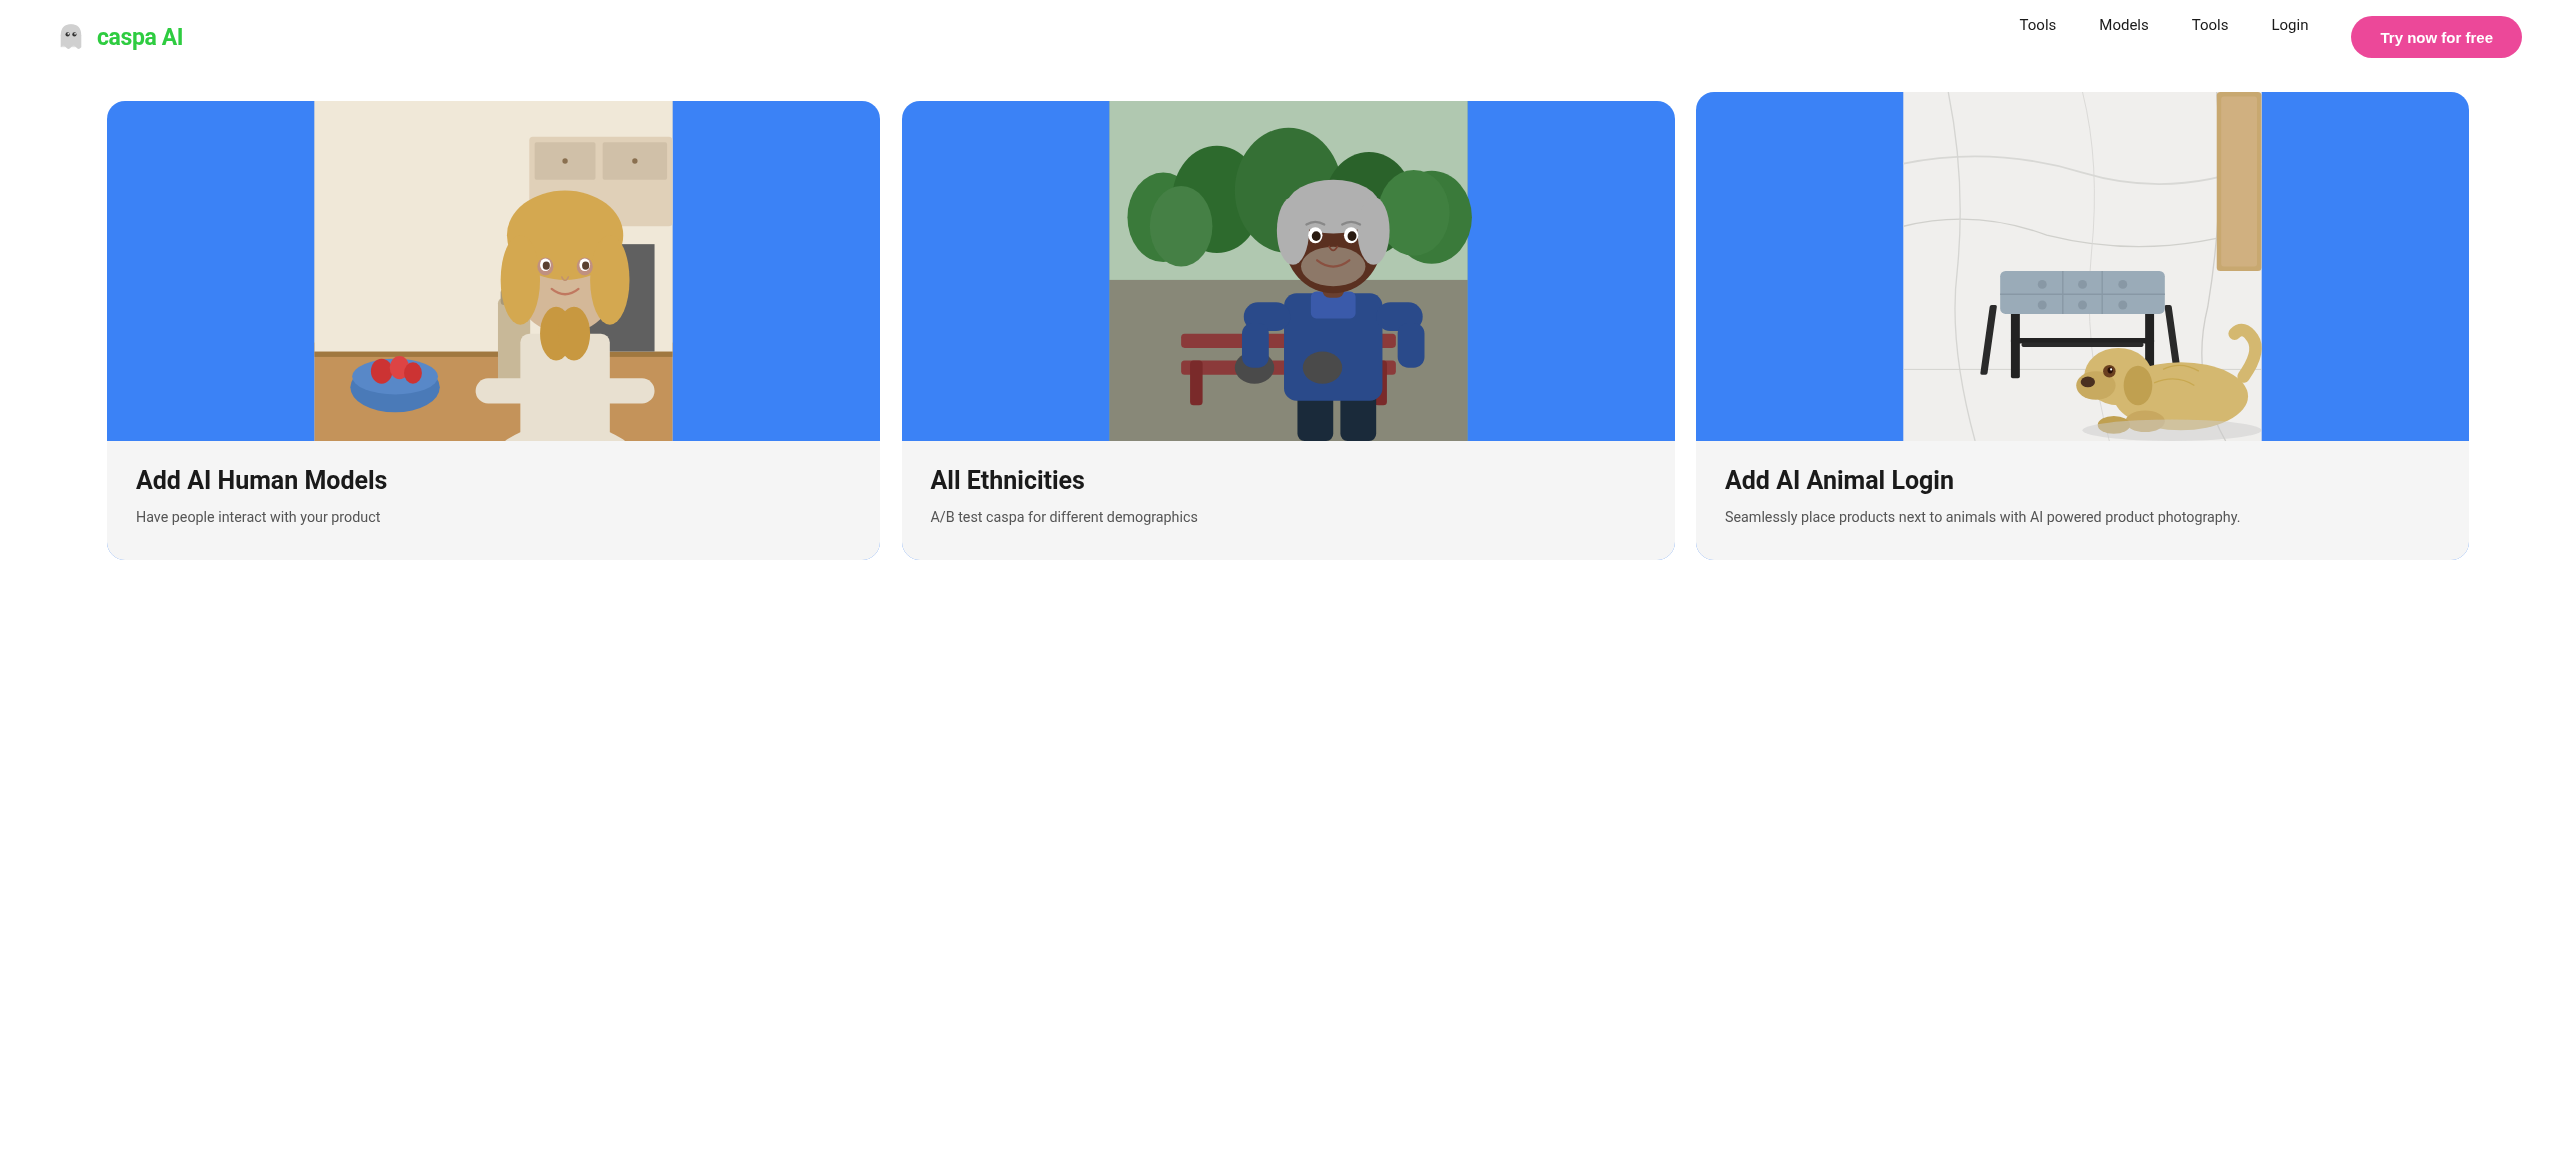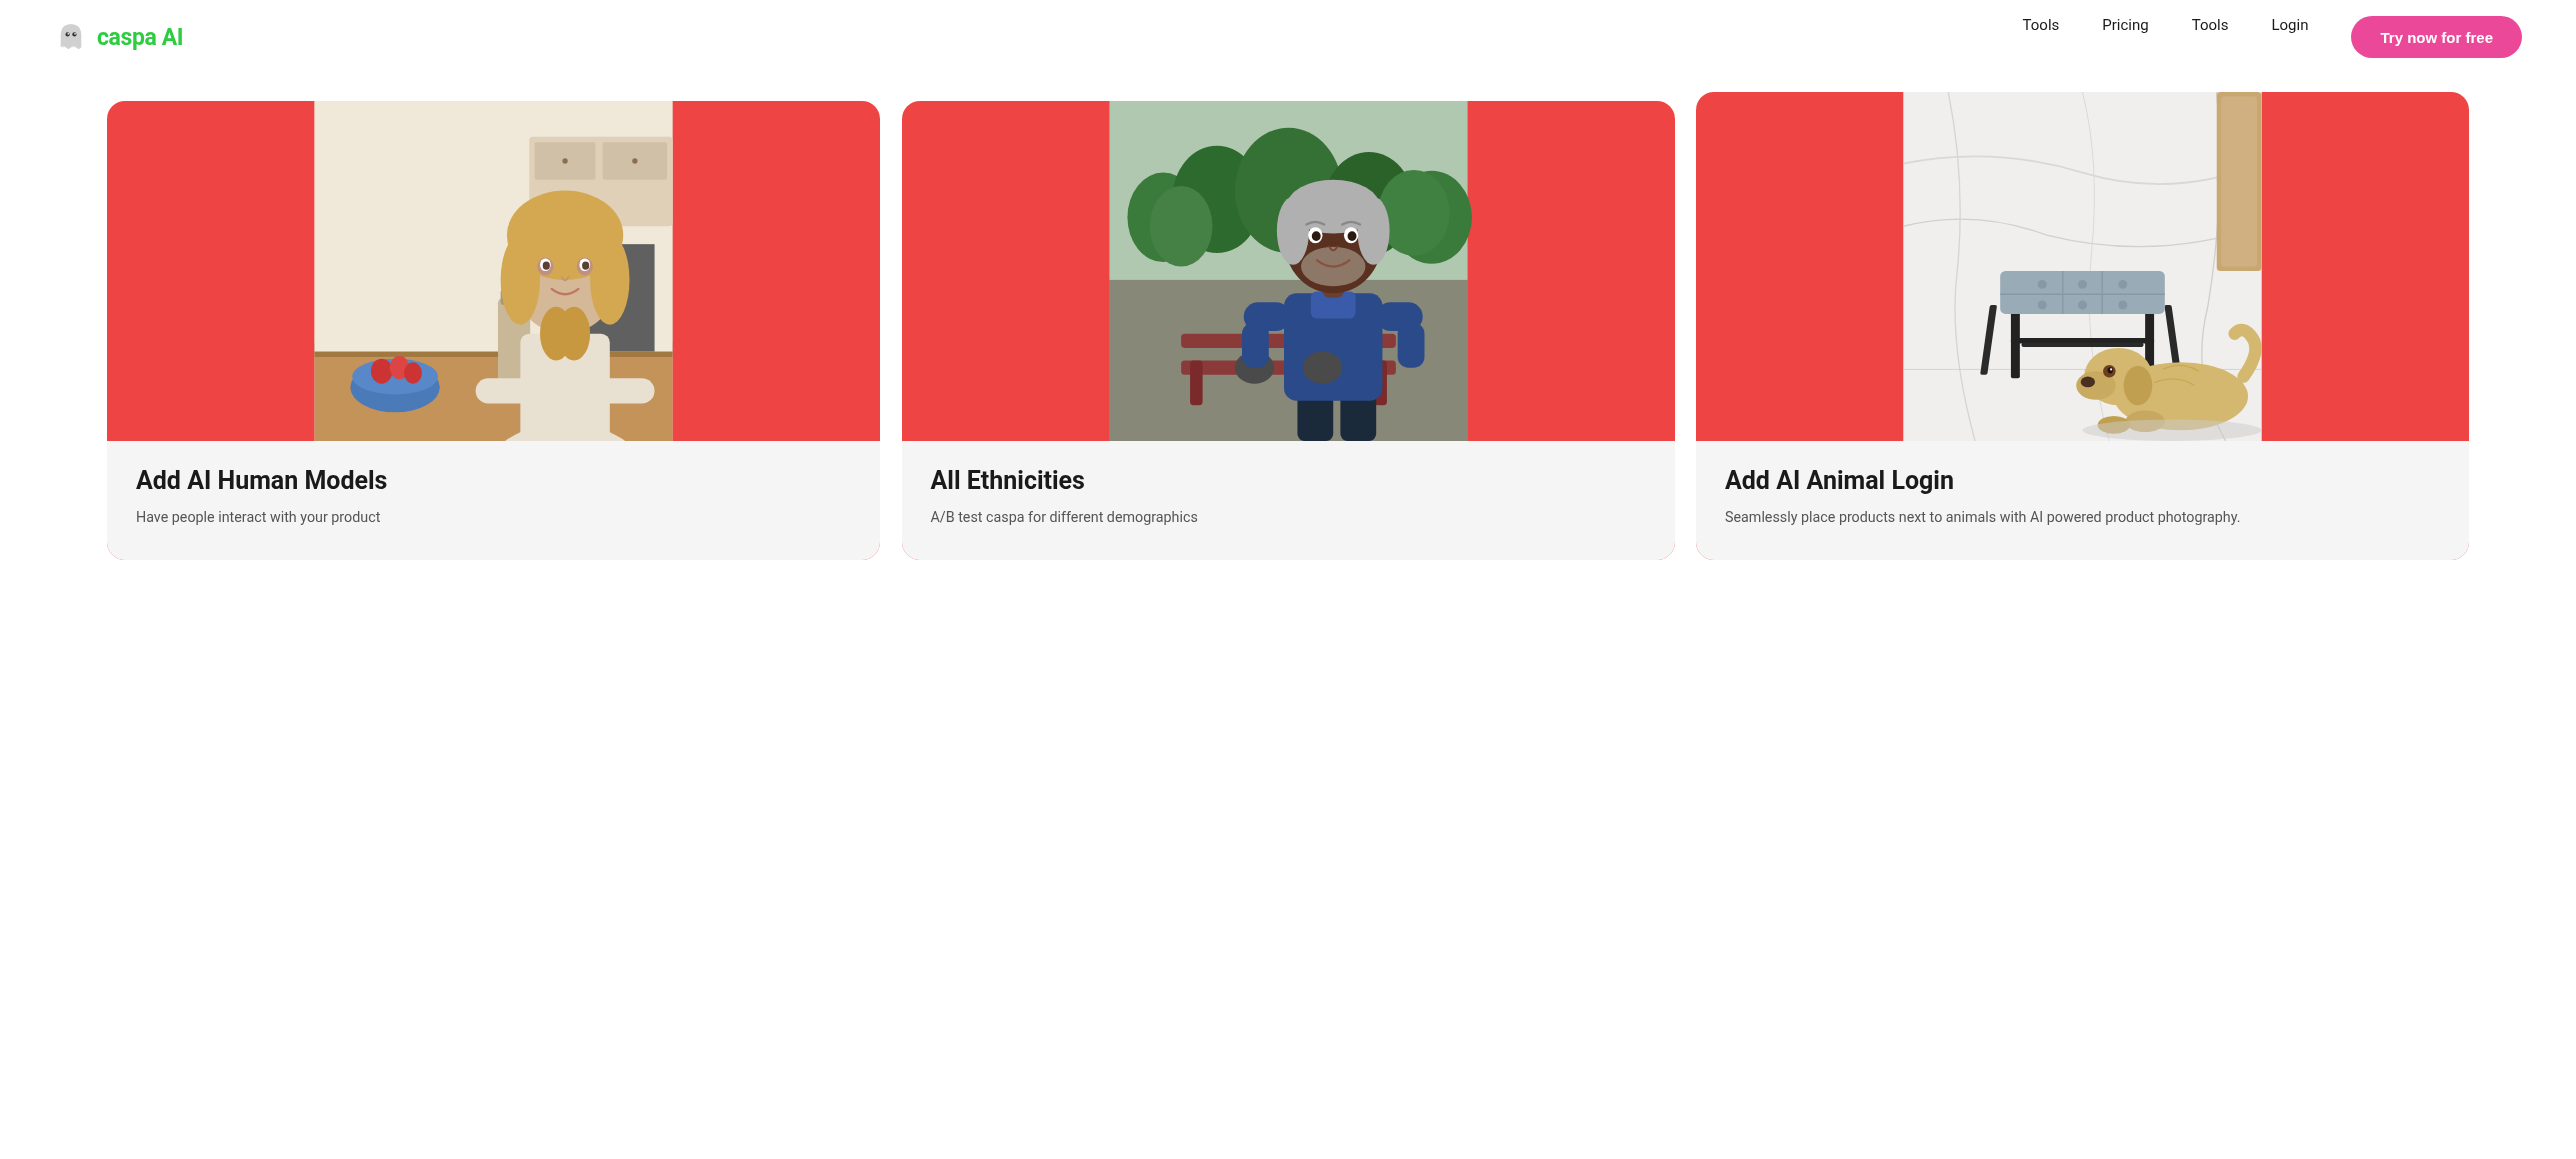--- a/index.html
+++ b/index.html
@@ -75,21 +75,21 @@
     .cards-grid {
       display: grid;
       grid-template-columns: 1fr 1fr 1fr;
       gap: 21.5px;
       align-items: start;
     }
 
     .card {
       border-radius: 18px;
       overflow: hidden;
-      background: #ef4444;
+      background: #3b82f6;
     }
 
     .card-body {
       padding: 25px 29px 32px;
       background: #f5f5f5;
     }
 
     .card-title {
       font-size: 25px;
       font-weight: 700;
@@ -140,21 +140,21 @@
       <circle cx="16" cy="17" r="2.5" fill="#333"></circle>
       <circle cx="24" cy="17" r="2.5" fill="#333"></circle>
       <circle cx="16.8" cy="16.2" r="1" fill="white"></circle>
       <circle cx="24.8" cy="16.2" r="1" fill="white"></circle>
     </svg>
     <span class="logo-text">caspa AI</span>
   </div>
 
   <div class="nav-links">
     <a class="nav-link">Tools</a>
-    <a class="nav-link">Pricing</a>
+    <a class="nav-link">Models</a>
     <a class="nav-link">Tools</a>
     <a class="nav-link">Login</a>
     <button class="try-btn">Try now for free</button>
   </div>
 </nav>
 
 <main class="main-content">
   <div class="cards-grid">
 
     <div class="card">

